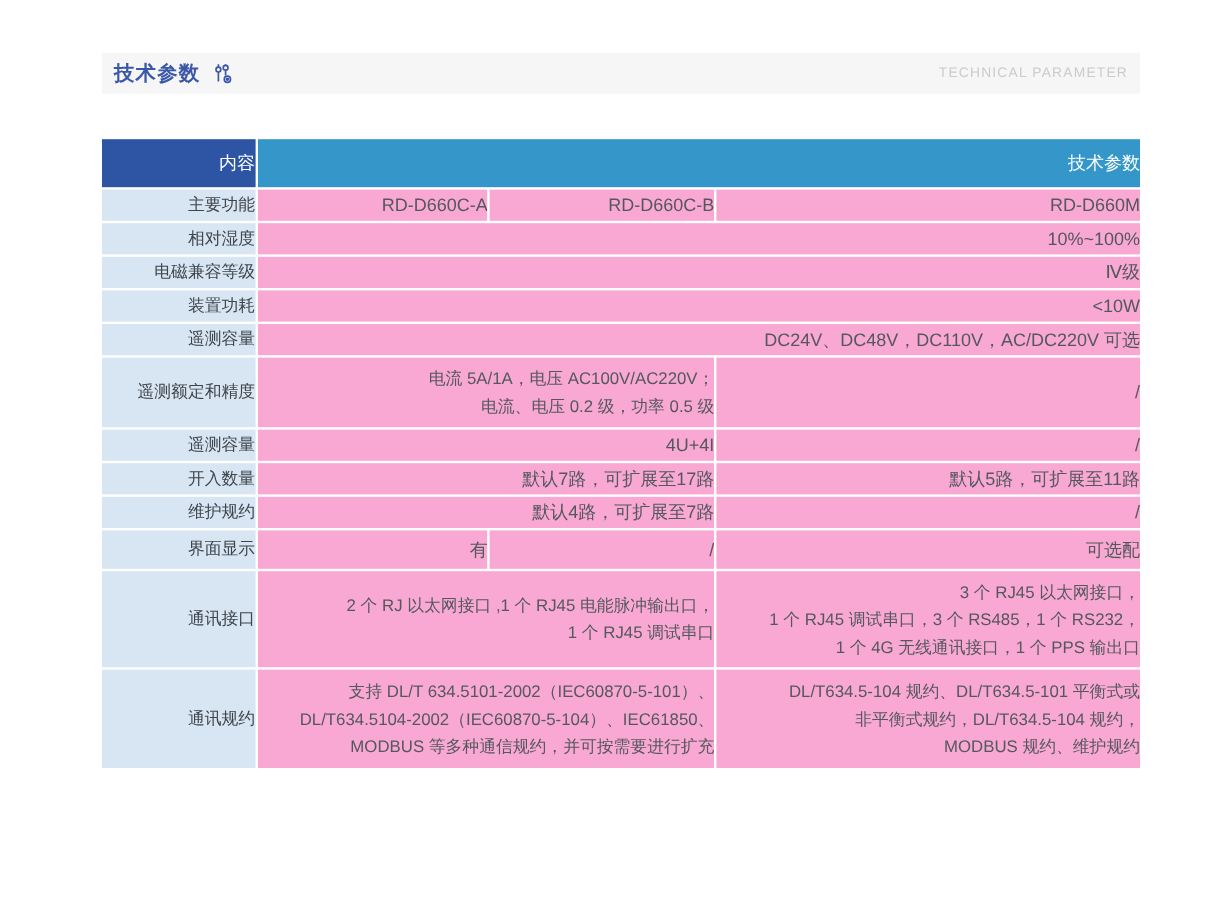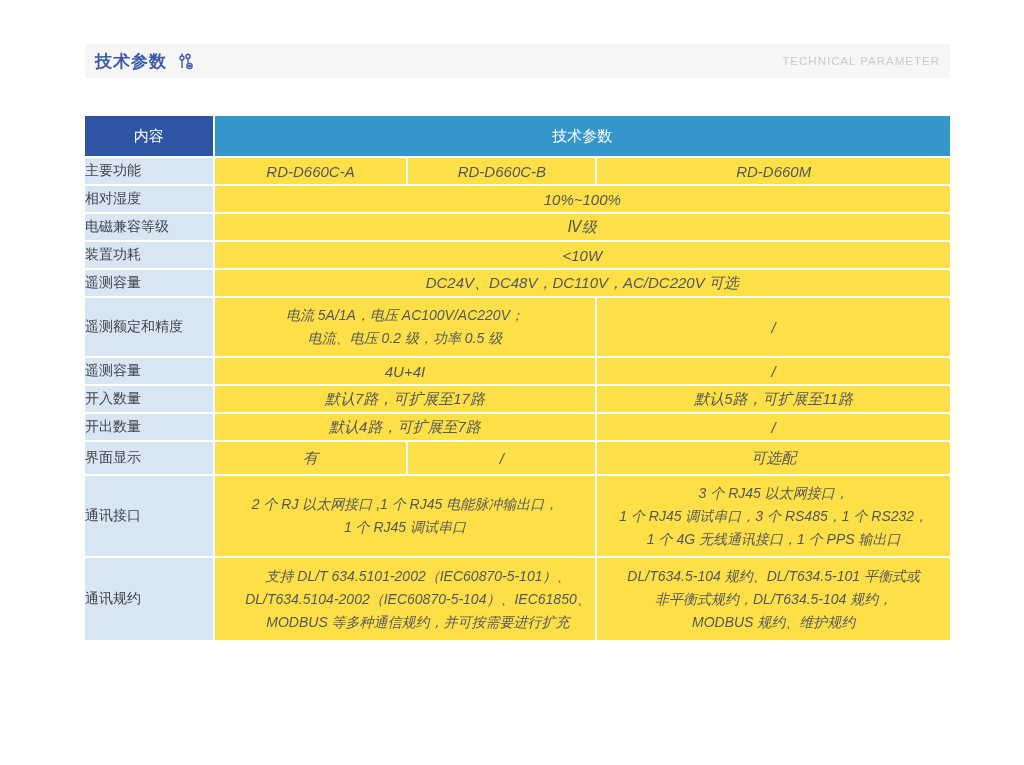--- a/index.html
+++ b/index.html
@@ -57,20 +57,21 @@
     top: 114px;
     left: -2px;
     border-collapse: separate;
     border-spacing: 2px;
     width: 869px;
     table-layout: fixed;
   }
   table.spec th, table.spec td {
     padding: 0;
     overflow: hidden;
+    text-align: right;
   }
   .th-content {
     background: #2d55a4;
     color: #ffffff;
     font-size: 15px;
     font-weight: normal;
     text-align: center;
     height: 40px;
   }
   .th-params {
@@ -82,29 +83,28 @@
     height: 40px;
   }
   td.lbl {
     background: #d8e6f3;
     text-align: left;
     padding-left: 10px;
     color: #3f444a;
     font-size: 14px;
   }
   td.val {
-    background: #fde047;
+    background: #f9a8d4;
     text-align: center;
     color: #54585d;
     font-size: 15px;
-    font-style: italic;
   }
   td.val .line { line-height: 23px; }
   td.val.small { font-size: 14px; }
-  td.val.leftalign { text-align: center; padding-left: 26px; }
+  td.val.leftalign { text-align: right; padding-left: 26px; }
   tr.r-std  { height: 26px; }
   tr.r-ui   { height: 32px; }
   tr.r-tele { height: 58px; margin-top: 44px; }
   tr.r-comm { height: 80px; }
   tr.r-prot { height: 82px; }
 </style>
 </head>
 <body>
 
 <div class="page">
@@ -183,21 +183,21 @@
         <td class="val">/</td>
       </tr>
 
       <tr class="r-std">
         <td class="lbl">开入数量</td>
         <td class="val" colspan="2">默认7路，可扩展至17路</td>
         <td class="val">默认5路，可扩展至11路</td>
       </tr>
 
       <tr class="r-std">
-        <td class="lbl">开出数量</td>
+        <td class="lbl">维护规约</td>
         <td class="val" colspan="2">默认4路，可扩展至7路</td>
         <td class="val">/</td>
       </tr>
 
       <tr class="r-ui">
         <td class="lbl">界面显示</td>
         <td class="val">有</td>
         <td class="val">/</td>
         <td class="val">可选配</td>
       </tr>

